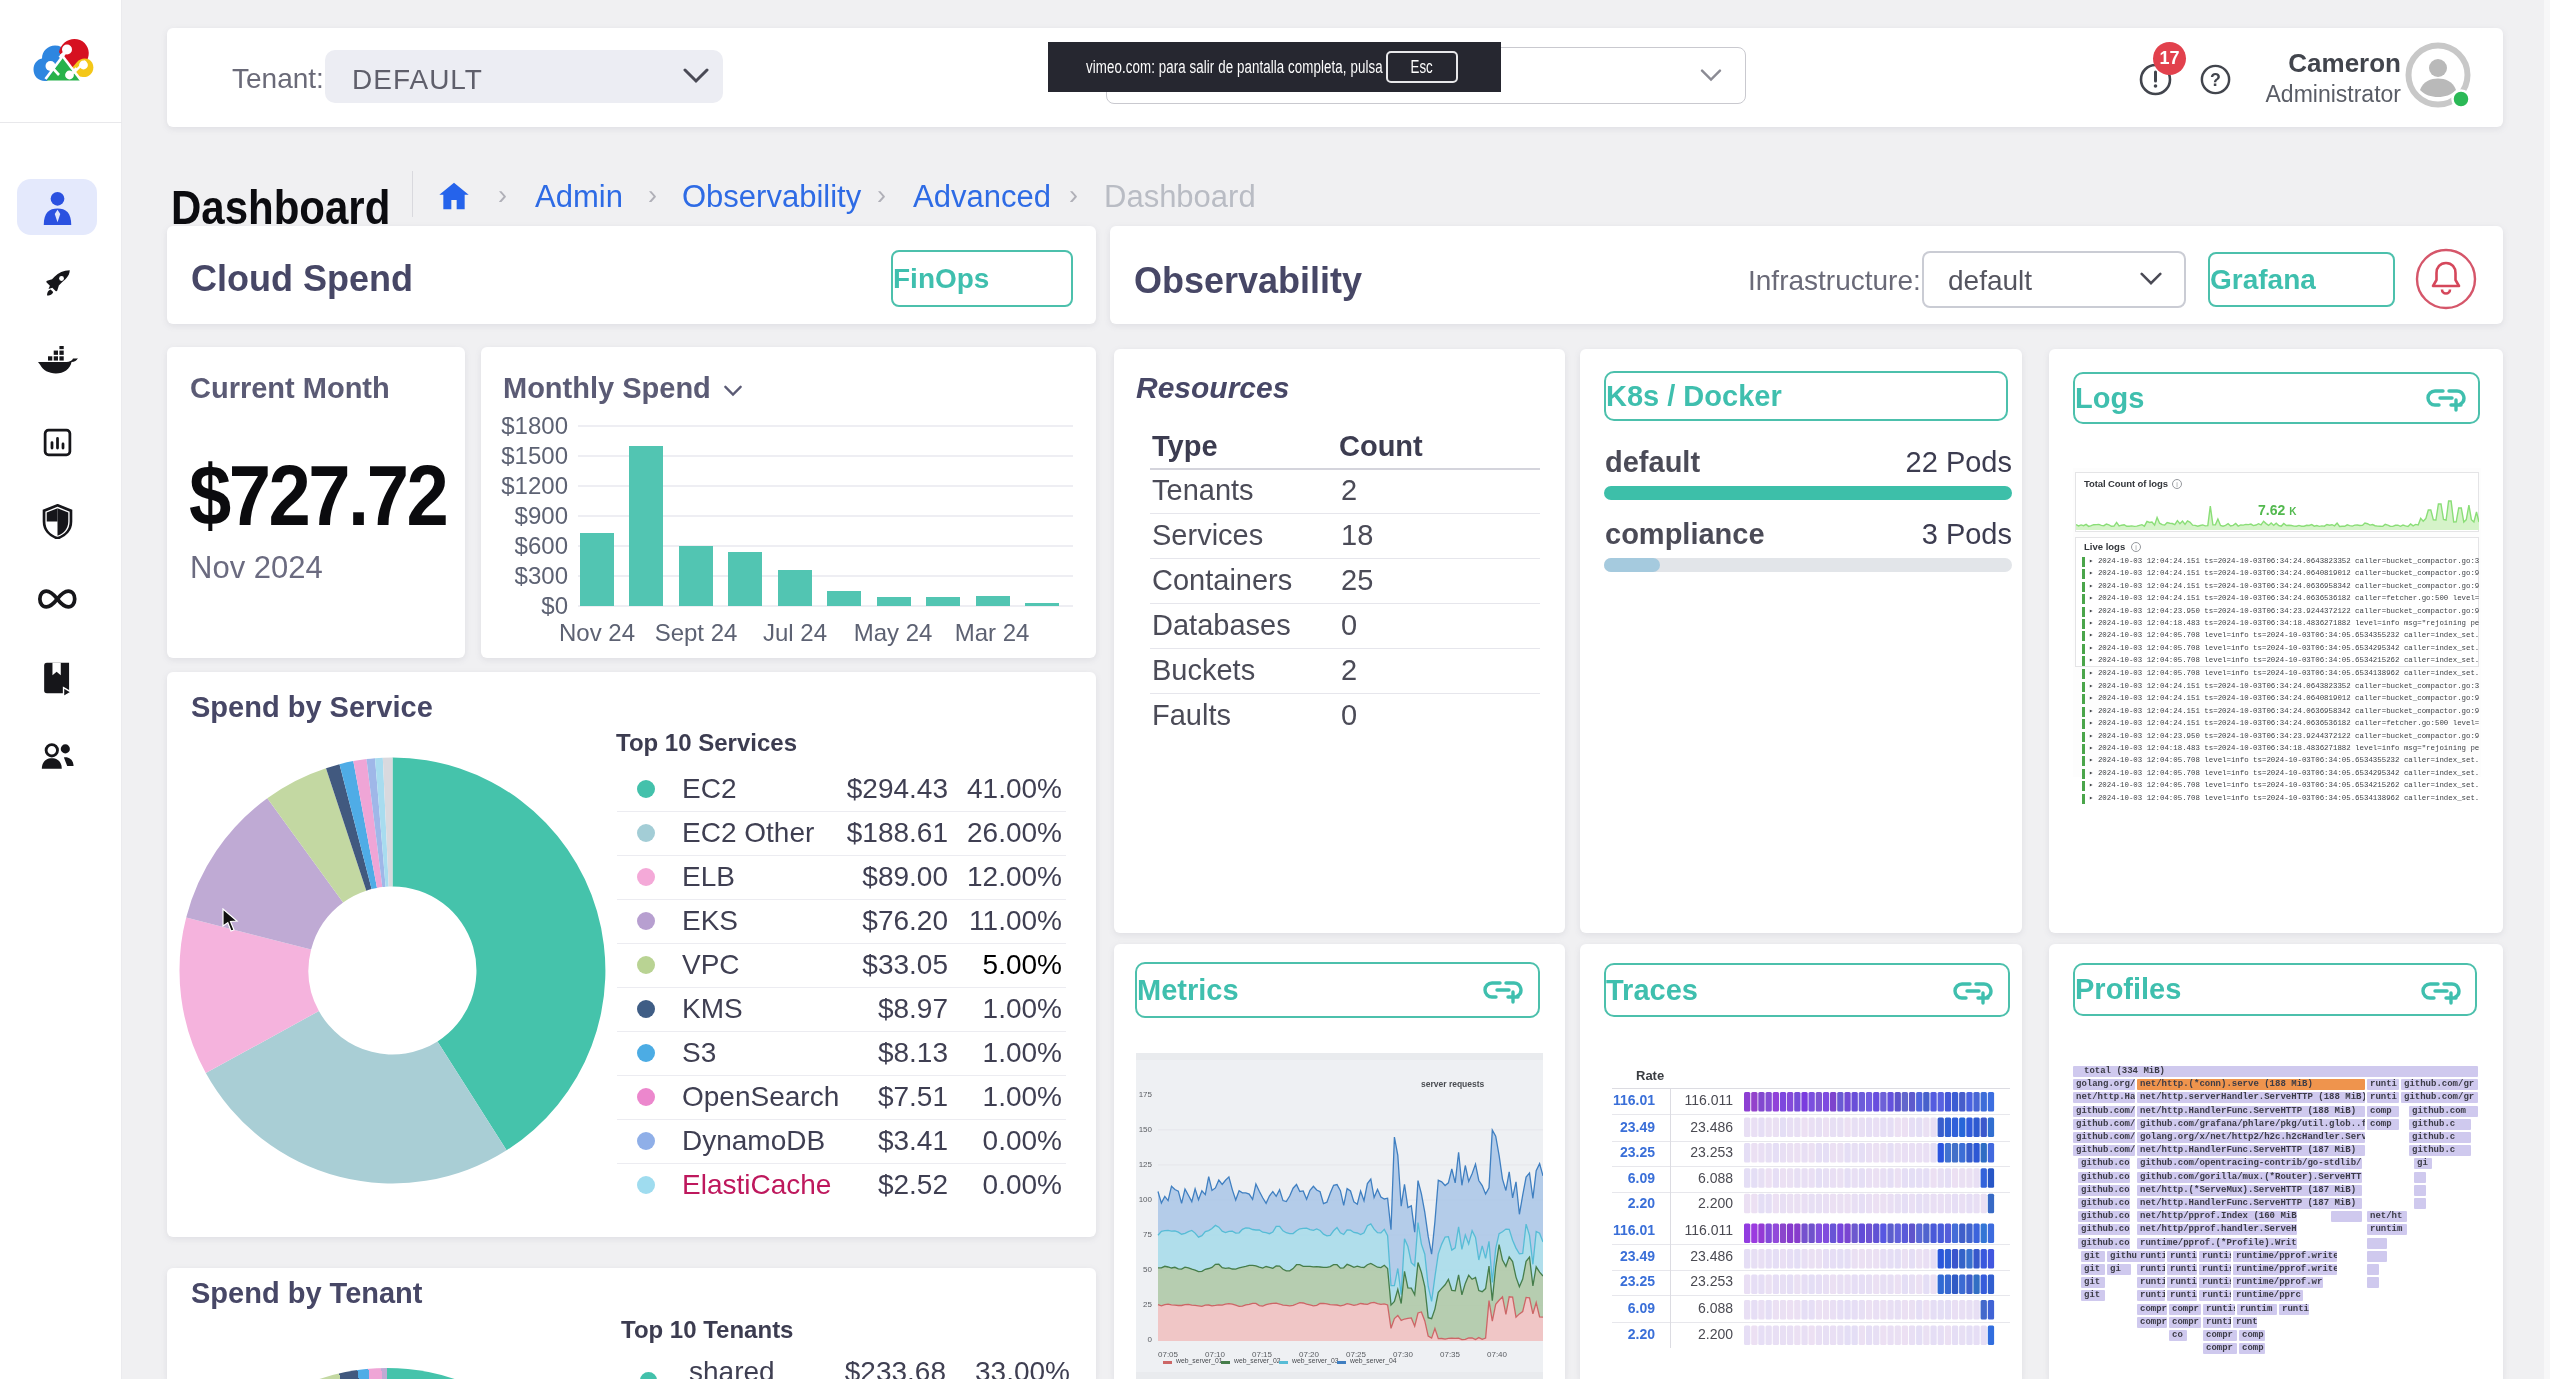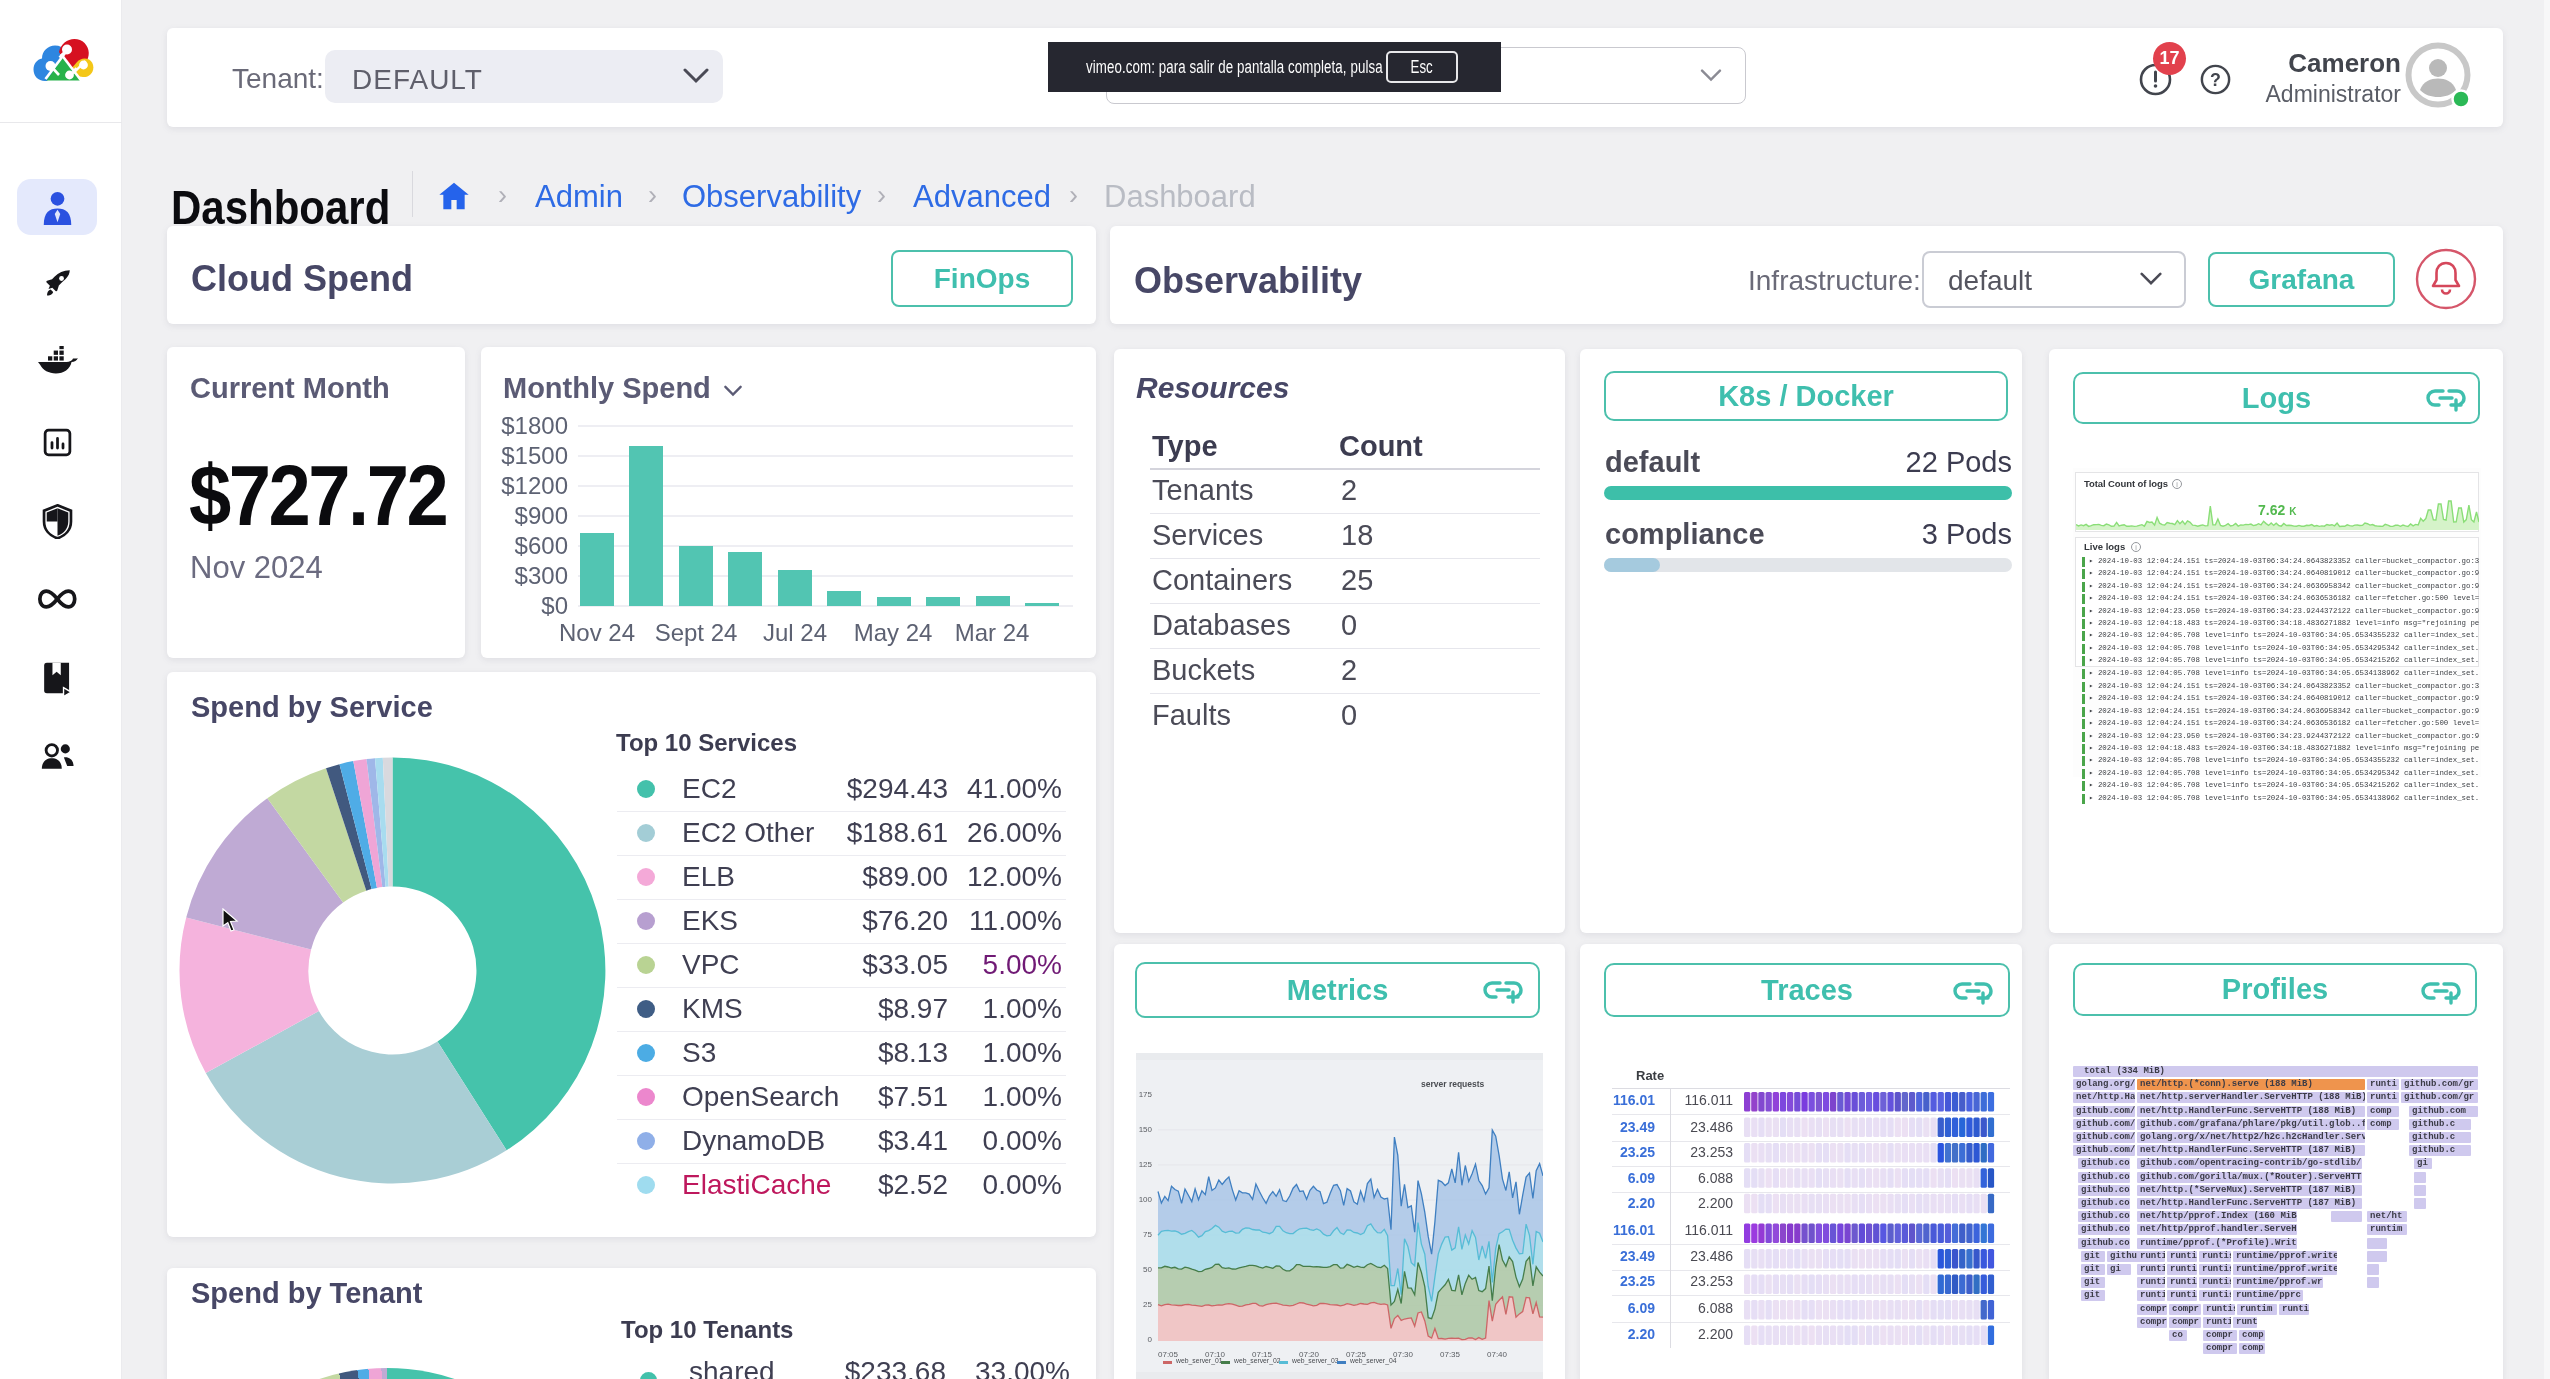--- a/index.html
+++ b/index.html
@@ -1,21 +1,21 @@
 <!DOCTYPE html>
 <html><head>
 <meta charset="utf-8">
 <style>
   * { margin:0; padding:0; box-sizing:border-box; }
   html,body { width:2550px; height:1379px; overflow:hidden; }
   body { font-family:"Liberation Sans", sans-serif; background:#f0f0f2; position:relative; }
   .abs { position:absolute; }
   .card { position:absolute; background:#fff; border-radius:6px; box-shadow:0 2px 6px rgba(120,120,140,.14); }
   .ct { color:#474766; font-weight:bold; }
-  .pill { position:absolute; border:2px solid #4cc0ac; border-radius:10px; background:#fff; display:flex; align-items:center; justify-content:center; }
+  .pill { position:absolute; border:2px solid #4cc0ac; border-radius:10px; background:#fff; display:flex; align-items:center; justify-content:flex-start; }
   .pill span { color:#3fbfae; font-weight:bold; font-size:29px; }
   .mono { font-family:"Liberation Mono", monospace; }
 </style>
 </head>
 <body>
 
 <div class="abs" style="left:0;top:0;width:122px;height:1379px;background:#fff;border-right:1px solid #ebebee;"></div>
 <div class="abs" style="left:0;top:122px;width:122px;height:1px;background:#e8e8eb;"></div>
 
 <svg class="abs" style="left:32px;top:35px;" width="62" height="48" viewBox="0 0 62 48">
@@ -262,21 +262,21 @@
 <div class="abs" style="left:932px;top:861px;width:130px;text-align:right;font-size:28px;color:#3f3f52;">12.00%</div>
 <div class="abs" style="left:617px;top:899px;width:449px;height:1px;background:#ececf1;"></div>
 <div class="abs" style="left:637px;top:912px;width:18px;height:18px;border-radius:50%;background:#b79fd0;"></div>
 <div class="abs" style="left:682px;top:905px;font-size:28px;color:#3f3f52;">EKS</div>
 <div class="abs" style="left:790px;top:905px;width:158px;text-align:right;font-size:28px;color:#3f3f52;">$76.20</div>
 <div class="abs" style="left:932px;top:905px;width:130px;text-align:right;font-size:28px;color:#3f3f52;">11.00%</div>
 <div class="abs" style="left:617px;top:943px;width:449px;height:1px;background:#ececf1;"></div>
 <div class="abs" style="left:637px;top:956px;width:18px;height:18px;border-radius:50%;background:#b9d393;"></div>
 <div class="abs" style="left:682px;top:949px;font-size:28px;color:#3f3f52;">VPC</div>
 <div class="abs" style="left:790px;top:949px;width:158px;text-align:right;font-size:28px;color:#3f3f52;">$33.05</div>
-<div class="abs" style="left:932px;top:949px;width:130px;text-align:right;font-size:28px;color:#701a75;">5.00%</div>
+<div class="abs" style="left:932px;top:949px;width:130px;text-align:right;font-size:28px;color:#000000;">5.00%</div>
 <div class="abs" style="left:617px;top:987px;width:449px;height:1px;background:#ececf1;"></div>
 <div class="abs" style="left:637px;top:1000px;width:18px;height:18px;border-radius:50%;background:#3f5d85;"></div>
 <div class="abs" style="left:682px;top:993px;font-size:28px;color:#3f3f52;">KMS</div>
 <div class="abs" style="left:790px;top:993px;width:158px;text-align:right;font-size:28px;color:#3f3f52;">$8.97</div>
 <div class="abs" style="left:932px;top:993px;width:130px;text-align:right;font-size:28px;color:#3f3f52;">1.00%</div>
 <div class="abs" style="left:617px;top:1031px;width:449px;height:1px;background:#ececf1;"></div>
 <div class="abs" style="left:637px;top:1044px;width:18px;height:18px;border-radius:50%;background:#4cace4;"></div>
 <div class="abs" style="left:682px;top:1037px;font-size:28px;color:#3f3f52;">S3</div>
 <div class="abs" style="left:790px;top:1037px;width:158px;text-align:right;font-size:28px;color:#3f3f52;">$8.13</div>
 <div class="abs" style="left:932px;top:1037px;width:130px;text-align:right;font-size:28px;color:#3f3f52;">1.00%</div>

